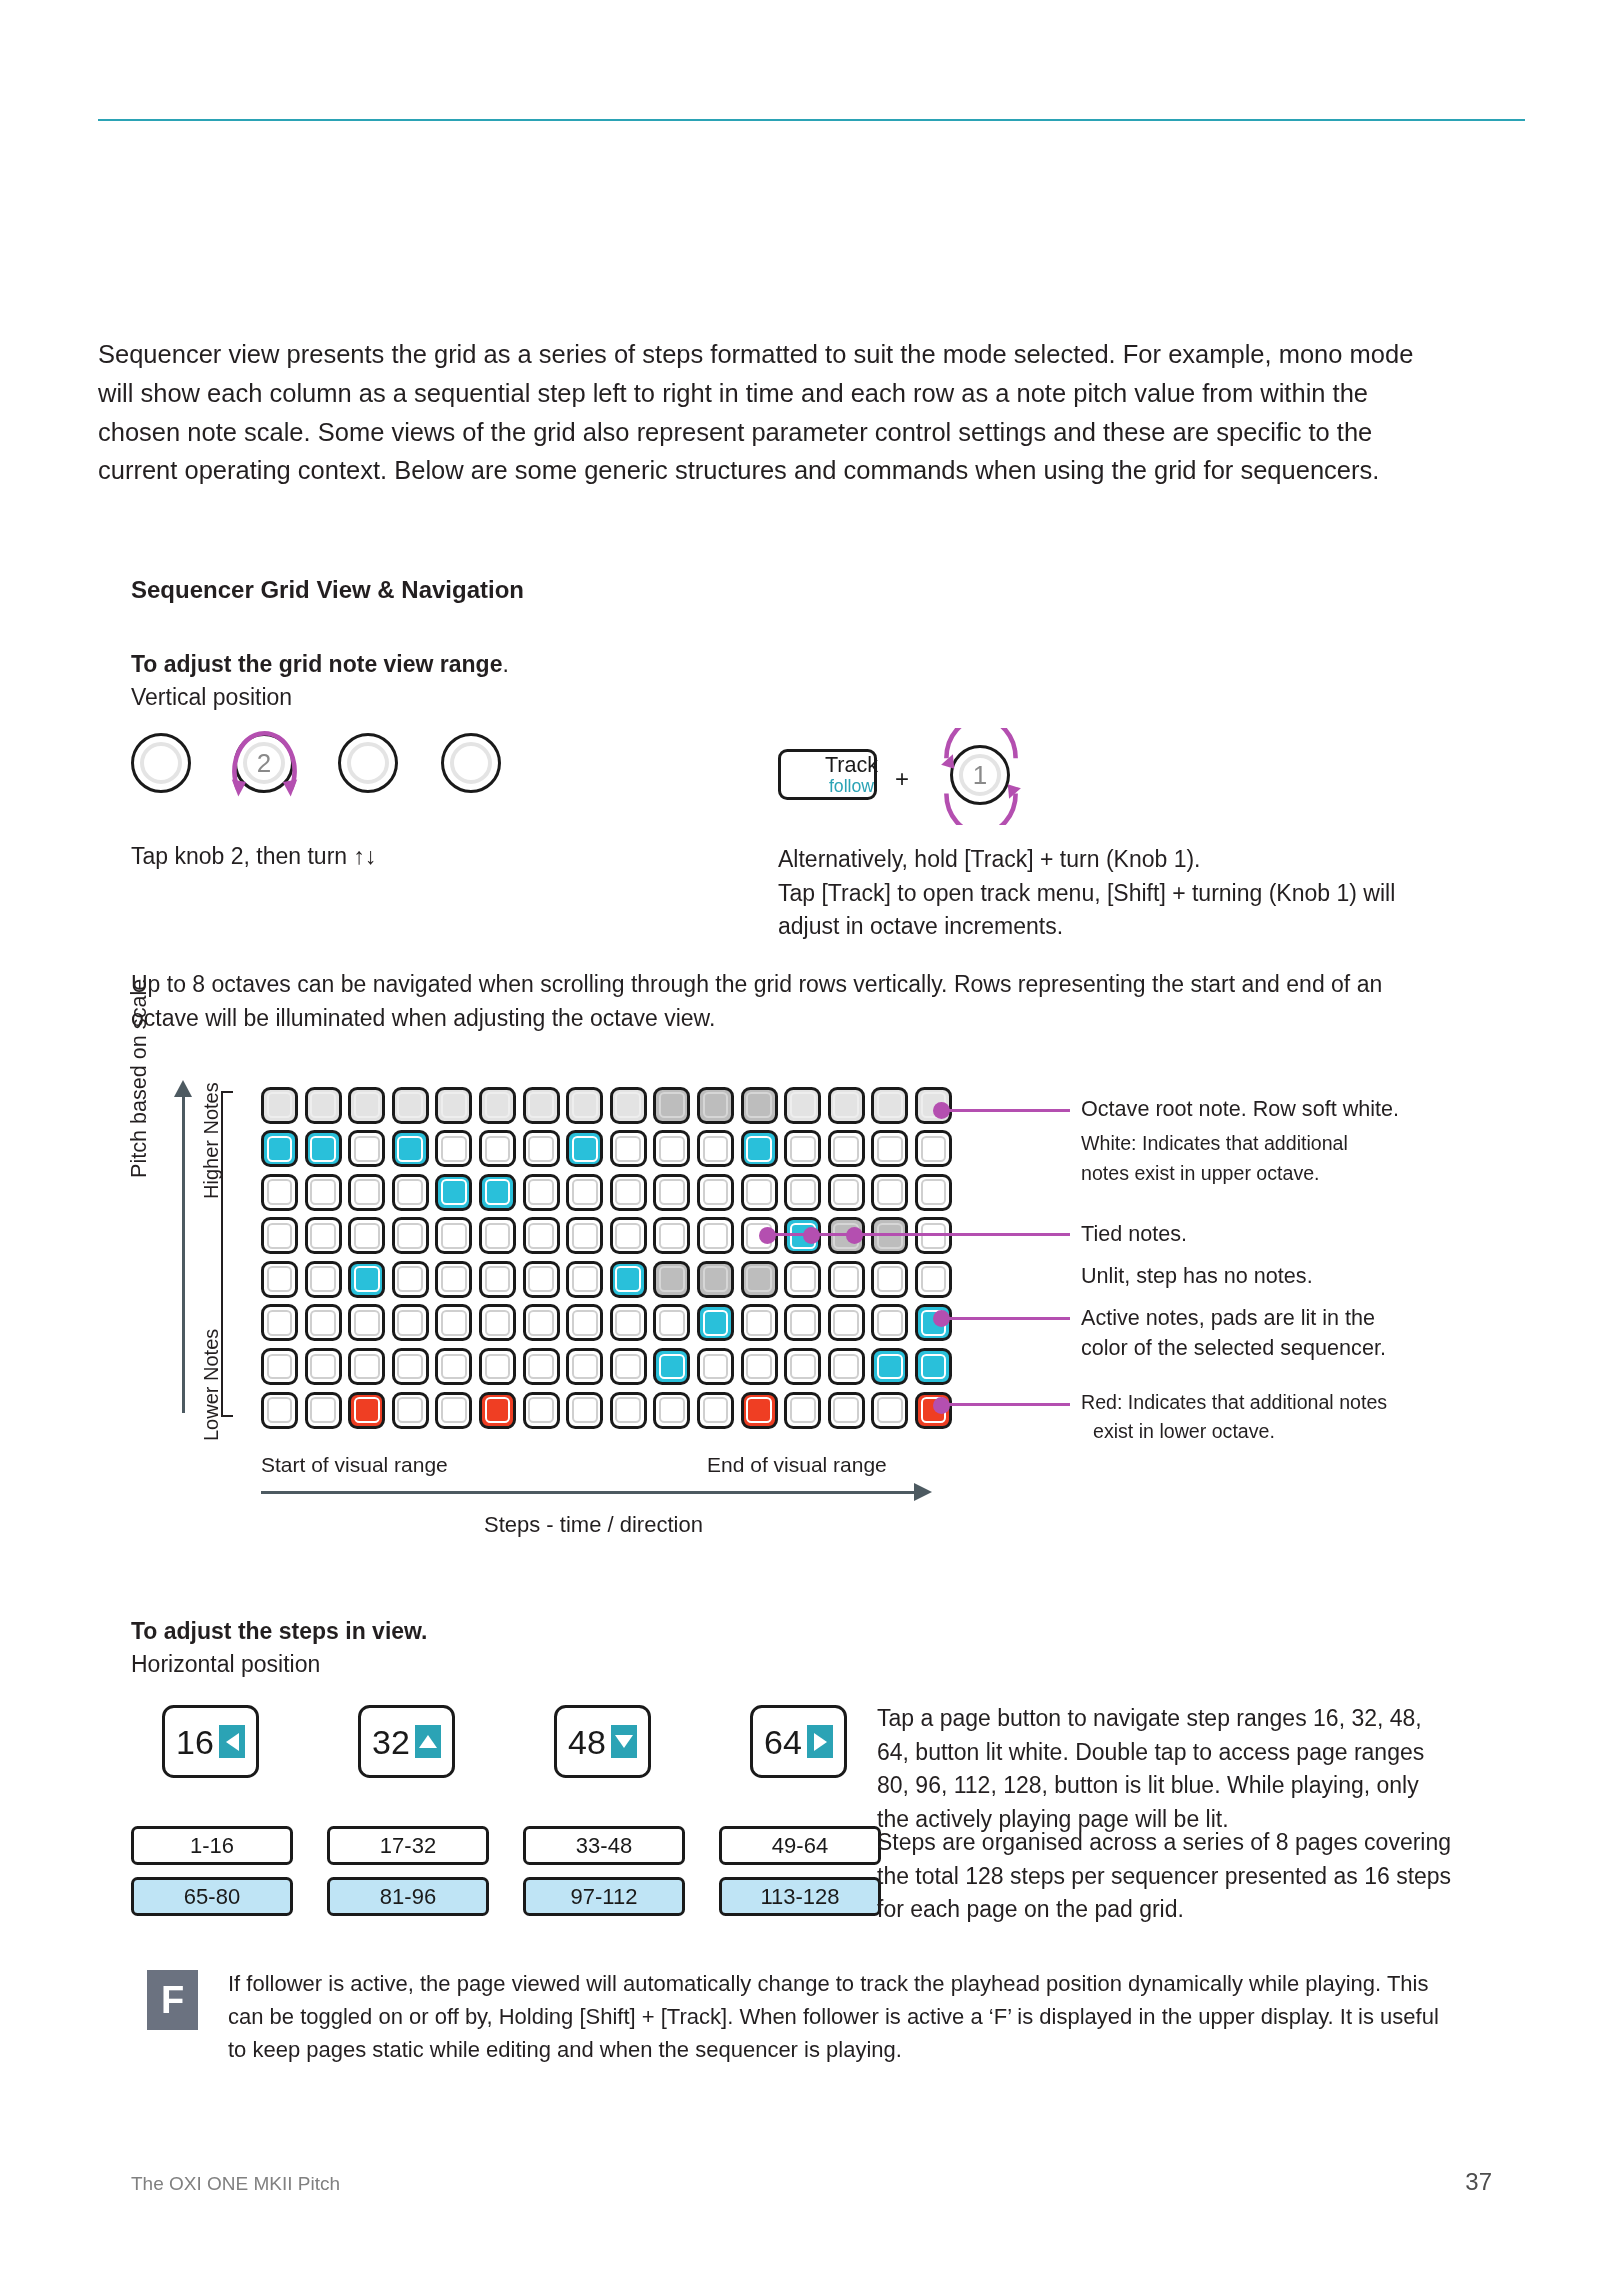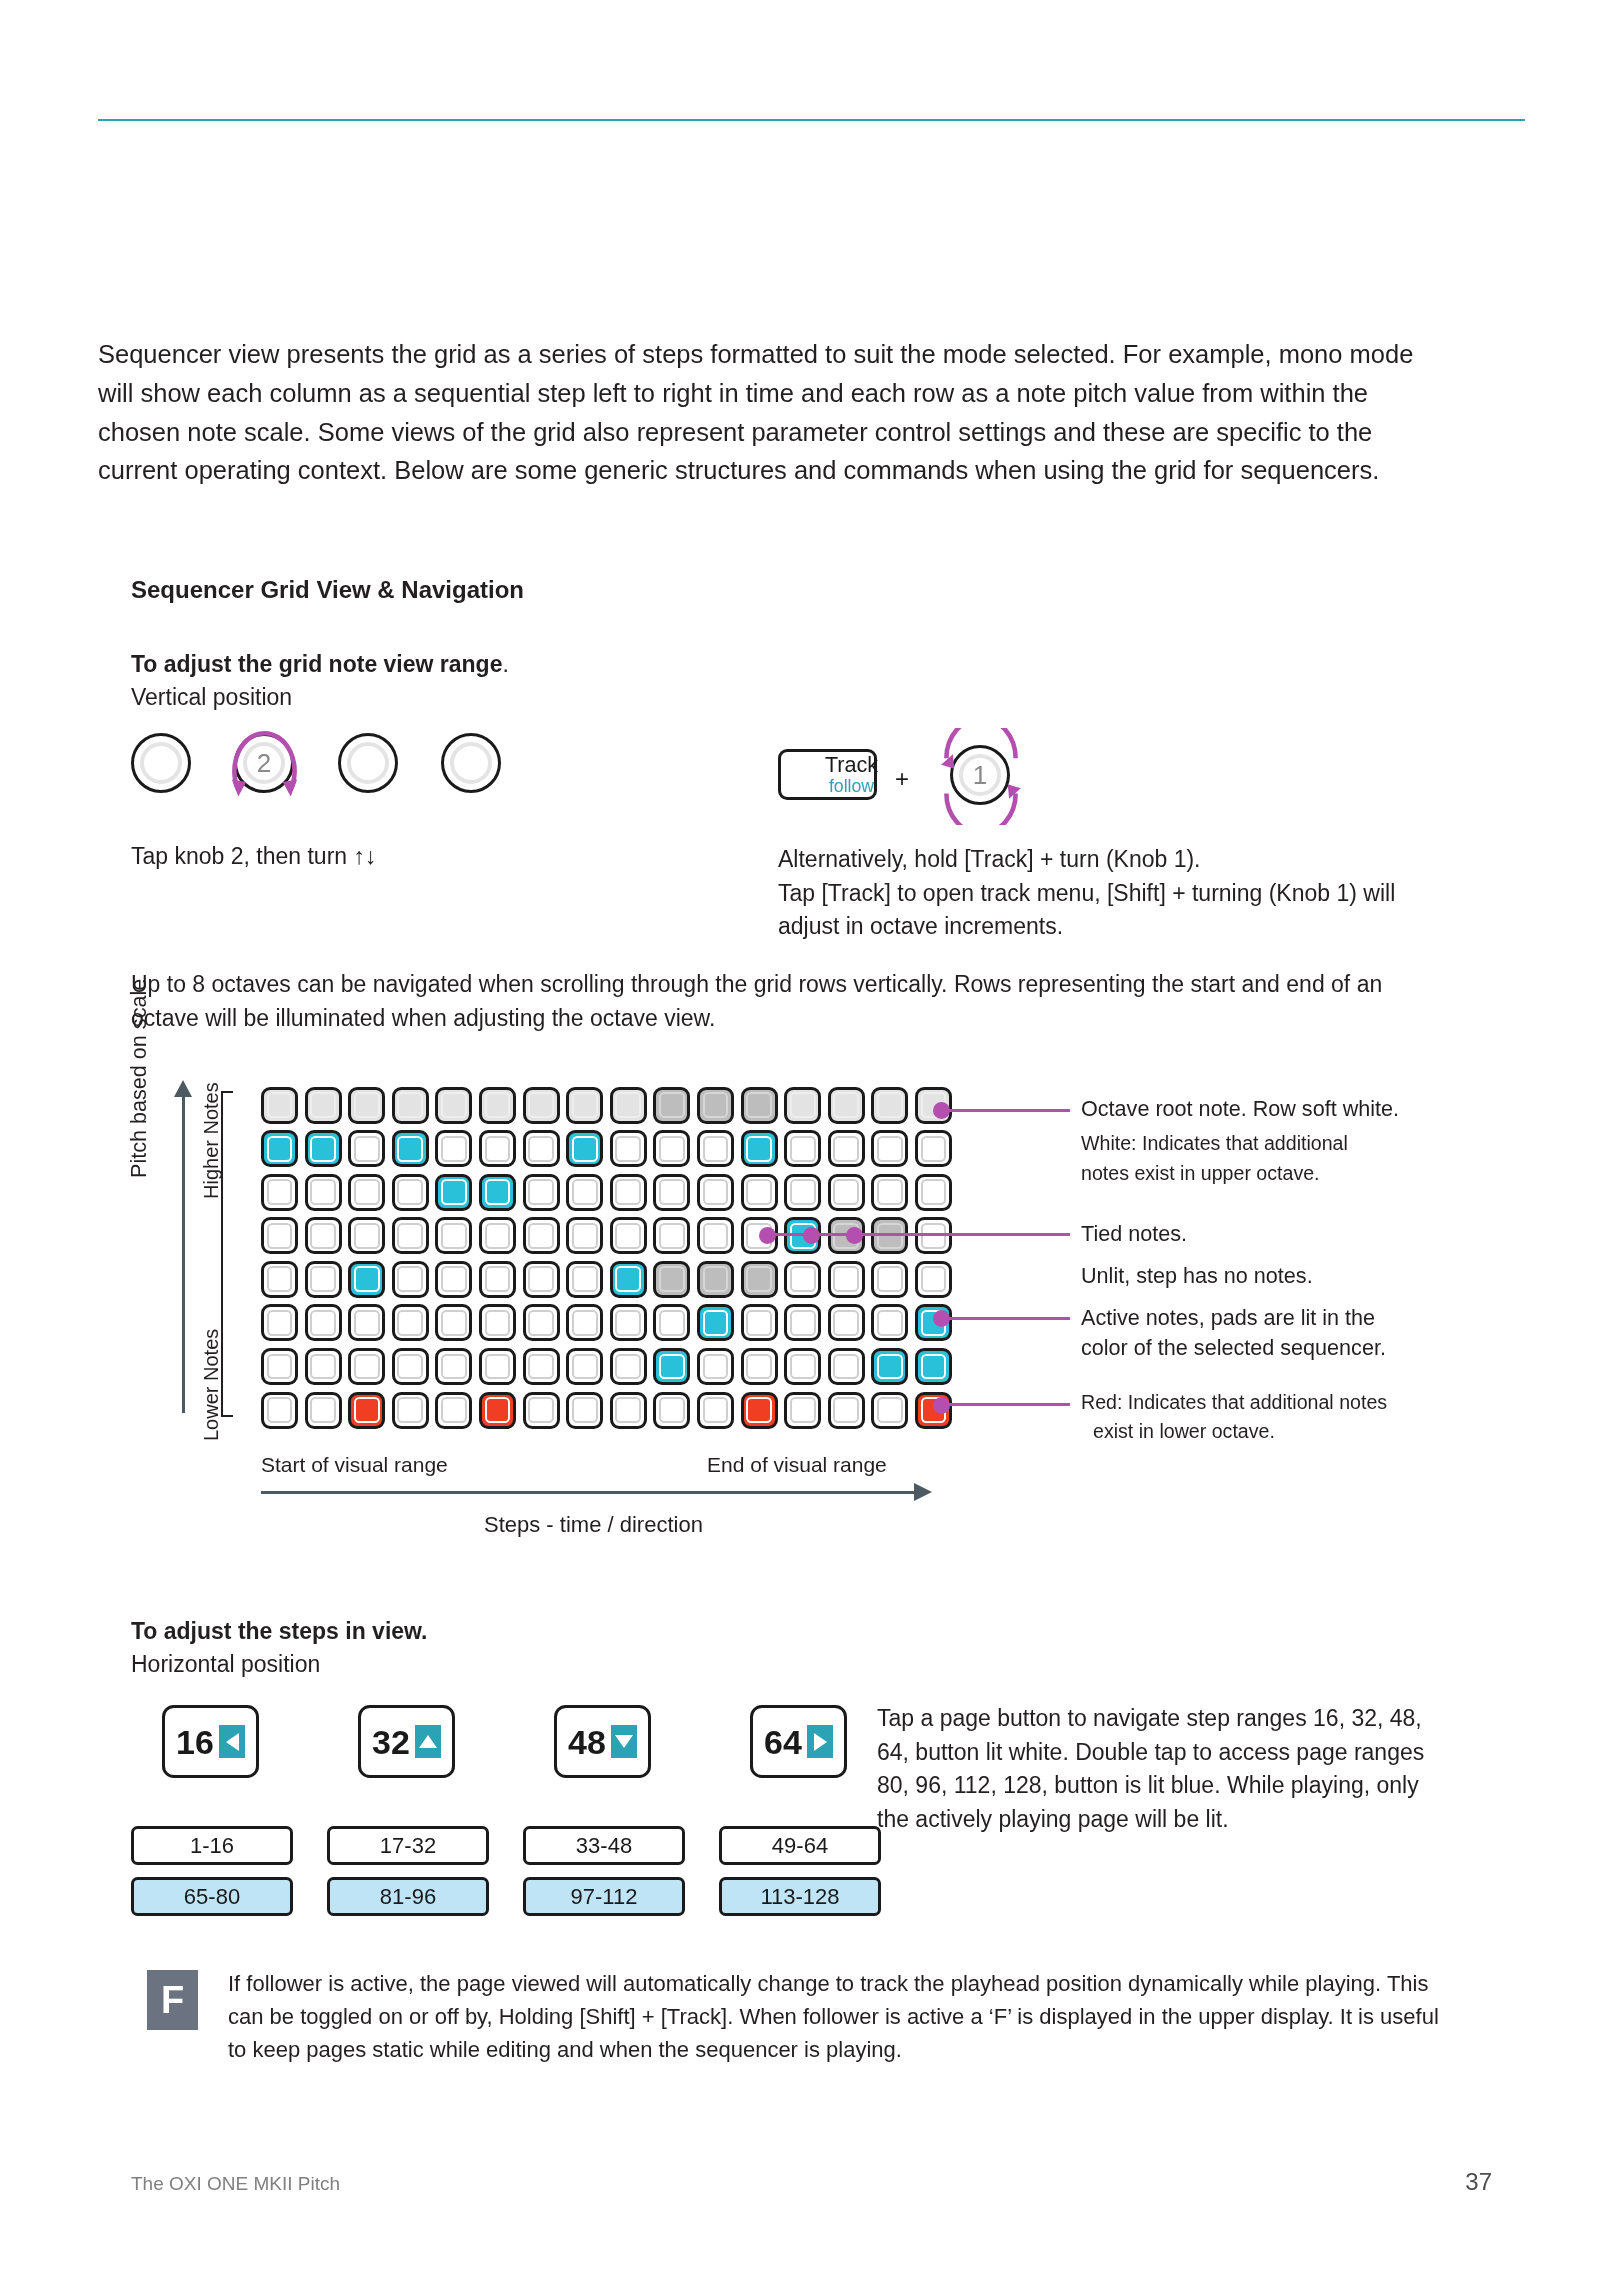--- a/index.html
+++ b/index.html
@@ -345,21 +345,21 @@
     border-radius: 11.8px;
     background: #ffffff;
     box-sizing: border-box;
     display: flex;
     align-items: center;
     justify-content: center;
     gap: 5.2px;
   }
   .pagebtn .pnum {
     font-size: 34px;
-    font-weight: bold;
+    font-weight: normal;
     color: #1a1a1a;
     line-height: 1;
   }
   .pglyph {
     width: 26px;
     height: 33px;
     background: #2ba3b5;
     display: flex;
     align-items: center;
     justify-content: center;
@@ -726,20 +726,21 @@
       <div class="chip">49-64</div>
     </div>
   <div class="chiprow r2" id="chip-row-blue">
       <div class="chip blue">65-80</div>
       <div class="chip blue">81-96</div>
       <div class="chip blue">97-112</div>
       <div class="chip blue">113-128</div>
     </div>
 
   <div class="right-p1">Tap a page button to navigate step ranges 16, 32, 48, 64, button lit white. Double tap to access page ranges 80, 96, 112, 128, button is lit blue. While playing, only the actively playing page will be lit.</div>
+  <div class="right-p2">Steps are organised across a series of 8 pages covering the total 128 steps per sequencer presented as 16 steps for each page on the pad grid.</div>
 
   <div class="fbox">
       <span>F</span>
     </div>
   <div class="fnote">If follower is active, the page viewed will automatically change to track the playhead position dynamically while playing. This can be toggled on or off by, Holding [Shift] + [Track]. When follower is active a ‘F’ is displayed in the upper display. It is useful to keep pages static while editing and when the sequencer is playing.</div>
 
   <div class="footer-left">The OXI ONE MKII Pitch</div>
   <div class="footer-right">37</div>
 
 </div>

